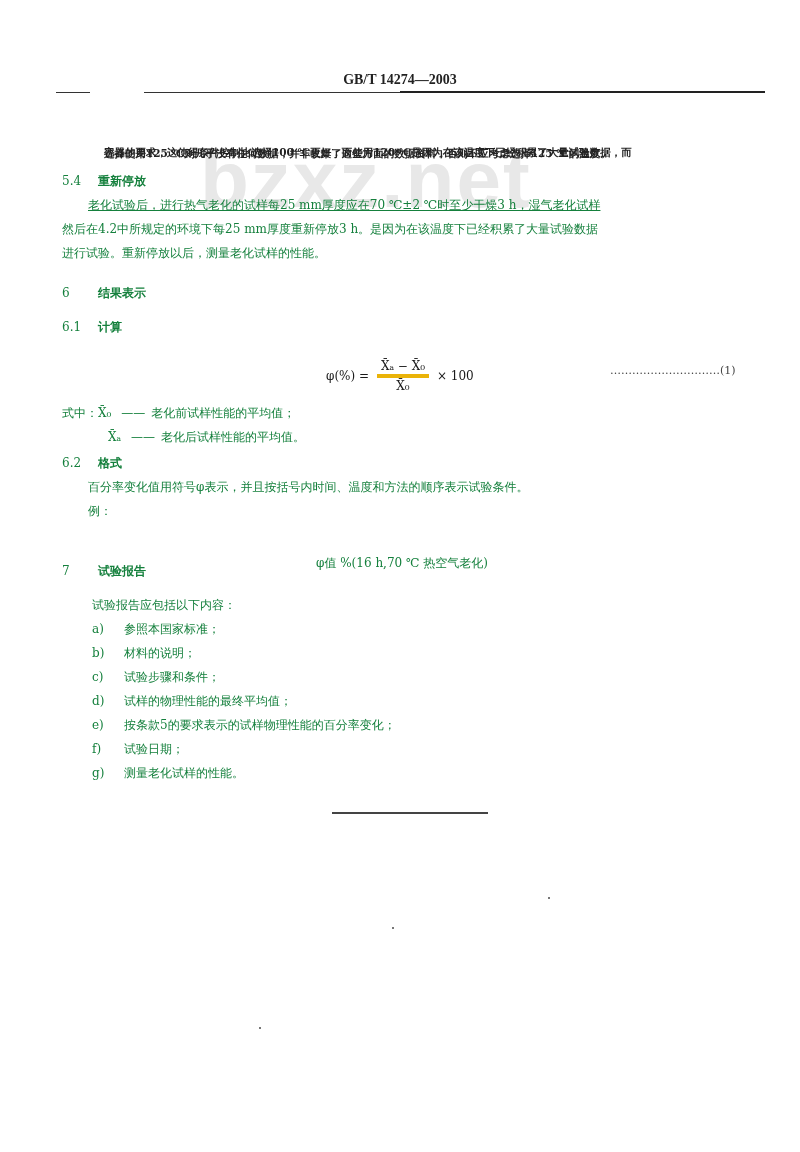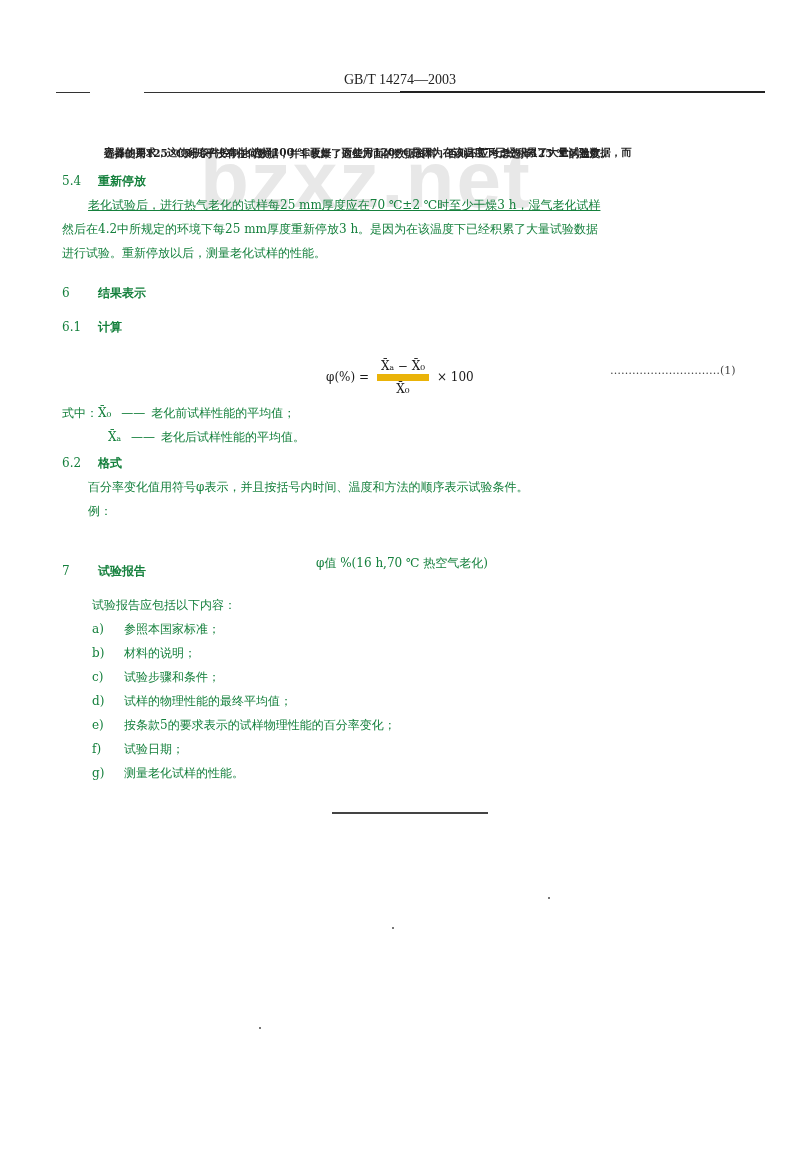--- a/index.html
+++ b/index.html
@@ -1,30 +1,30 @@
 <!DOCTYPE html>
 <html><head>
 <meta charset="utf-8">
 <style>
   html, body { margin:0; padding:0; background:#ffffff; }
   body { width:800px; height:1152px; position:relative; overflow:hidden;
          font-family:"DejaVu Serif","Liberation Serif",serif; color:#1a1a1a; }
   .page { position:absolute; left:0; top:0; width:800px; height:1152px; }
   .header-code { position:absolute; top:72px; left:0; width:800px; text-align:center;
-                 font-family:"Liberation Serif","DejaVu Serif",serif; font-size:14px; font-weight:normal; color:#222; }
+                 font-family:"Liberation Serif","DejaVu Serif",serif; font-size:14px; font-weight:bold; color:#222; }
   .rule { position:absolute; background:#333; }
   .watermark { position:absolute; left:200px; top:140px; font-family:Liberation Sans, sans-serif;
                font-size:80px; font-weight:bold; color:#e8e8e8; letter-spacing:2px; line-height:1; z-index:0; }
   .txt { position:absolute; font-size:12px; line-height:22px; white-space:nowrap; z-index:1; color:#15803d; }
   .note { font-size:10.5px; line-height:18px; font-weight:bold; color:#222; }
   .h { font-weight:bold; font-family:"DejaVu Sans","Liberation Sans",sans-serif; font-size:12px; }
   .num { display:inline-block; width:36px; }
   .formula { position:absolute; top:358px; left:326px; height:40px; font-size:12px; z-index:1; }
   .frac { display:inline-block; vertical-align:middle; text-align:center; margin:0 4px; }
-  .frac .top { display:block; border-bottom:7px solid #eab308; padding:0 4px; line-height:16px; }
+  .frac .top { display:block; border-bottom:4px solid #eab308; padding:0 4px; line-height:16px; }
   .frac .bot { display:block; line-height:16px; }
   .eqno { position:absolute; top:364px; left:610px; font-size:11px; letter-spacing:0px; color:#444; z-index:1; }
   .end-rule { position:absolute; top:812px; left:332px; width:156px; height:2px; background:#444; }
   .speck { position:absolute; width:2px; height:2px; background:#777; }
 </style>
 </head>
 <body>
 
 <div class="page">
 

